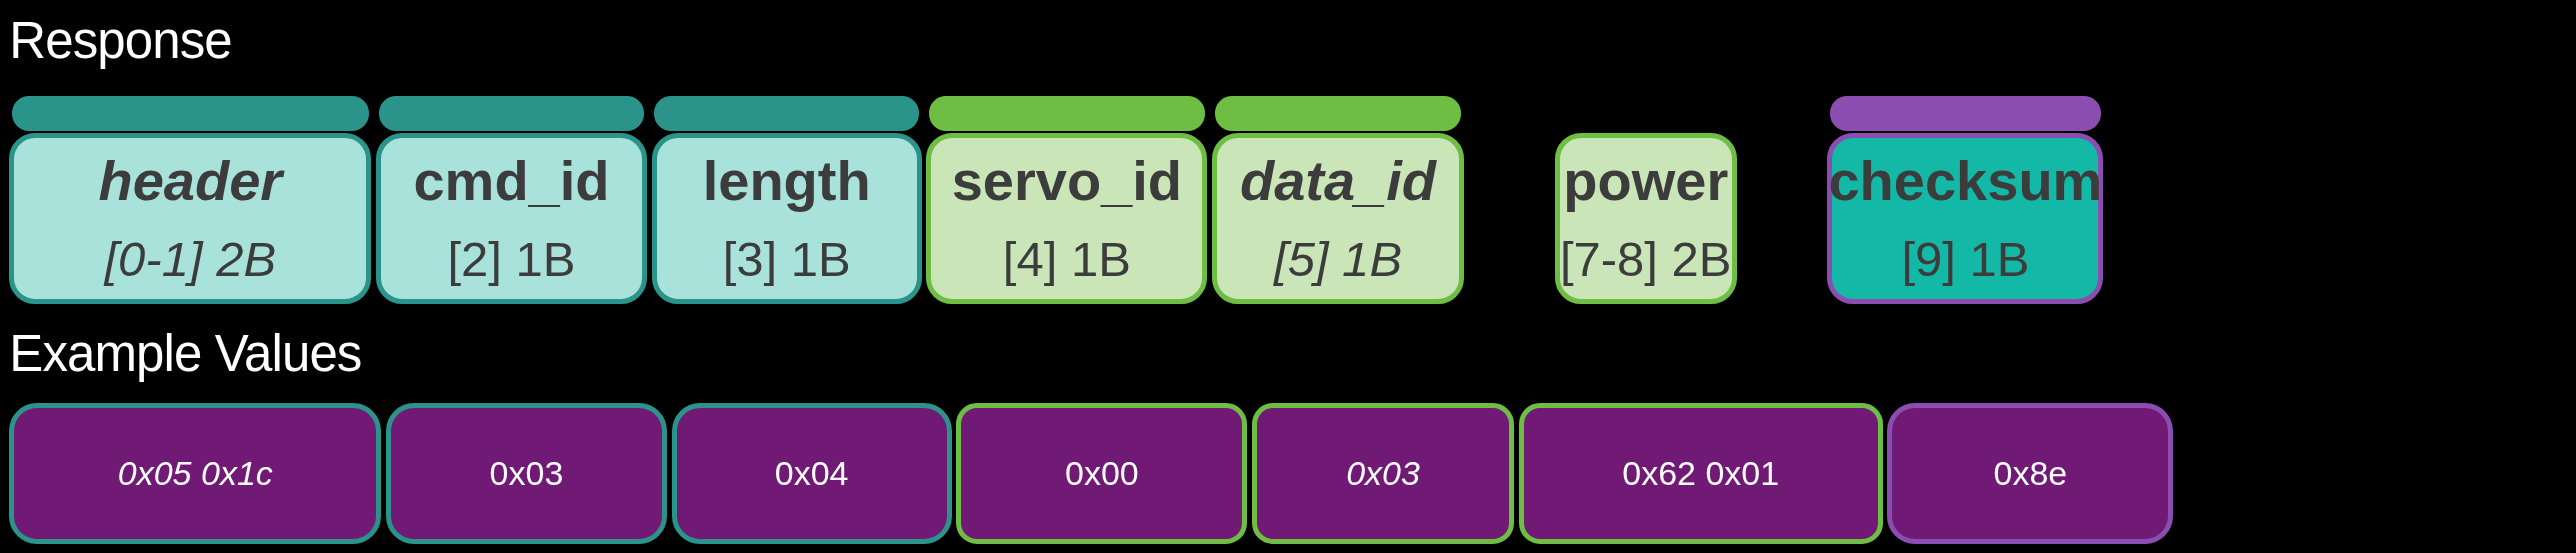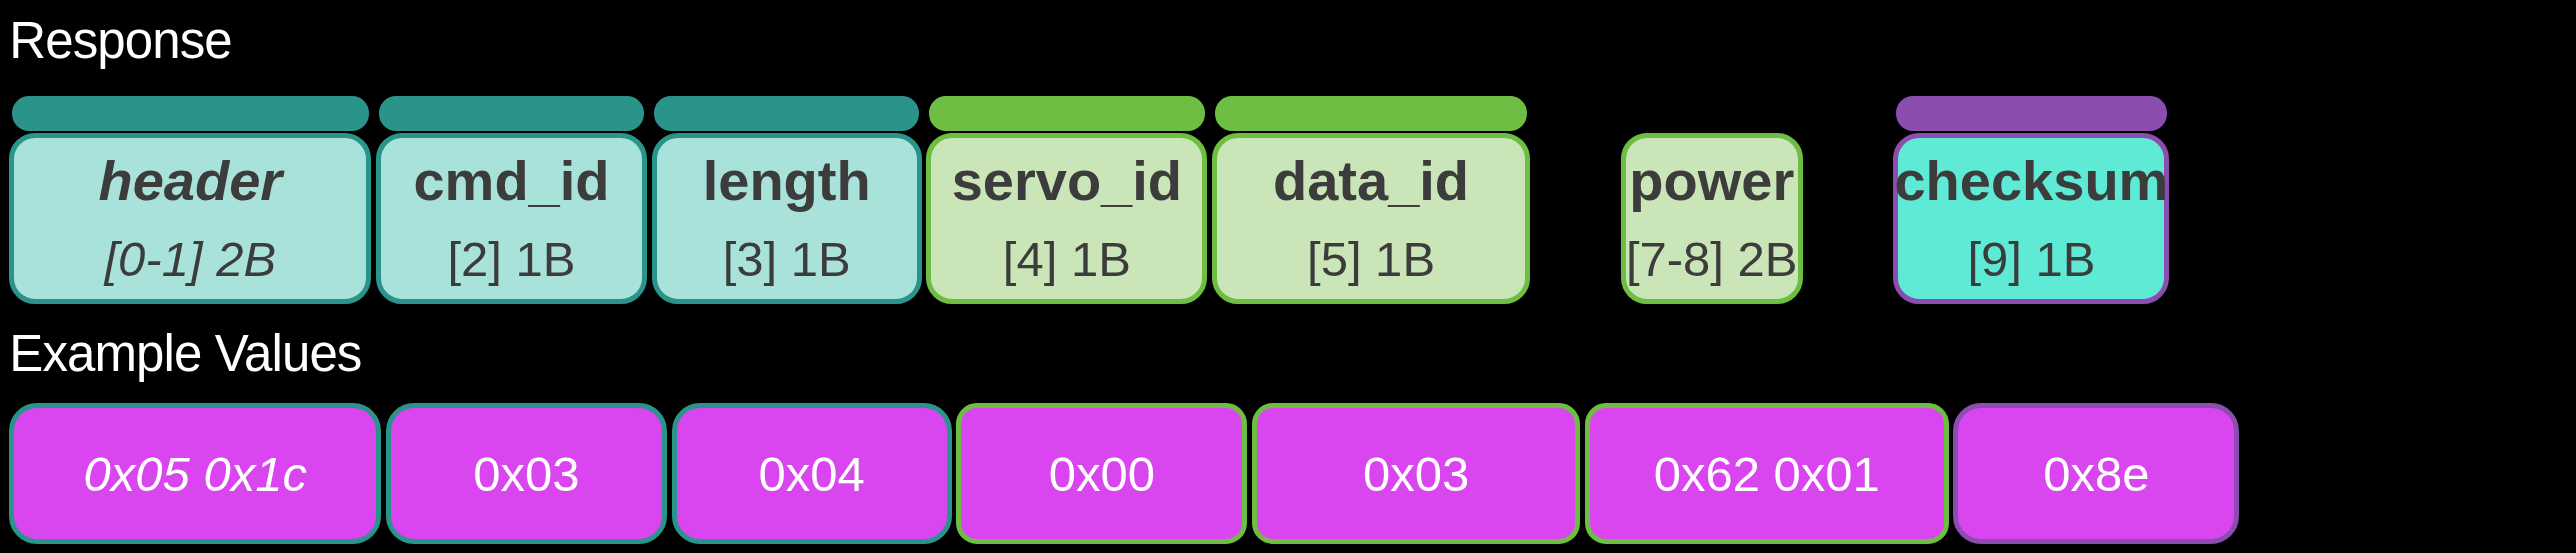--- a/index.html
+++ b/index.html
@@ -30,21 +30,21 @@
     gap: 4.7px;
   }
   .row.fields { top: 96px; }
   .row.values { top: 403px; }
 
   
   .w1 { width: 362px; font-style: italic; }
   .w2 { width: 271px; }
   .w3 { width: 270px; }
   .w4 { width: 281px; }
-  .w5 { width: 318px; }
+  .w5 { width: 252px; font-style: italic; }
   .w6 { width: 354px; align-items: center; }
   .w7 { width: 276px; }
 
   .field { display: flex; flex-direction: column; flex: 0 0 auto; }
   .field .bar {
     height: 35px;
     margin: 0 2.8px 1.9px 2.8px;
     border-radius: 17px;
   }
   .field .body {
@@ -69,40 +69,40 @@
     color: #3c3c3c;
     line-height: 1;
     white-space: nowrap;
   }
 
   .value {
     flex: 0 0 auto;
     height: 131px;
     border-radius: 28px;
     border: 5.6px solid transparent;
-    background: #d946ef;
+    background: #701a75;
     color: #ffffff;
-    font-size: 49px;
+    font-size: 34px;
     display: flex;
     align-items: center;
     justify-content: center;
     white-space: nowrap;
   }
 
   
   .teal .bar   { background: #2a948b; }
   .teal .body  { border-color: #2a948b; background: #a9e2da; }
   .value.teal  { border-color: #2a948b; }
 
   .green .bar  { background: #6ebe44; }
   .green .body { border-color: #6ebe44; background: #cae5b7; }
   .value.green { border-color: #6ebe44; border-radius: 21px; }
 
   .purple .bar  { background: #8b4db0; }
-  .purple .body { border-color: #8b4db0; background: #5eead4; }
+  .purple .body { border-color: #8b4db0; background: #14b8a6; }
   .value.purple { border-color: #8b4db0; }
 </style>
 </head>
 <body>
 
 <div class="canvas">
 
   <div class="title response">Response</div>
 
   <div class="row fields">

